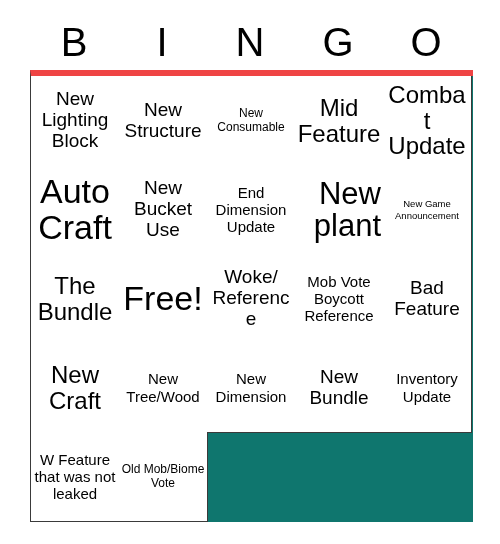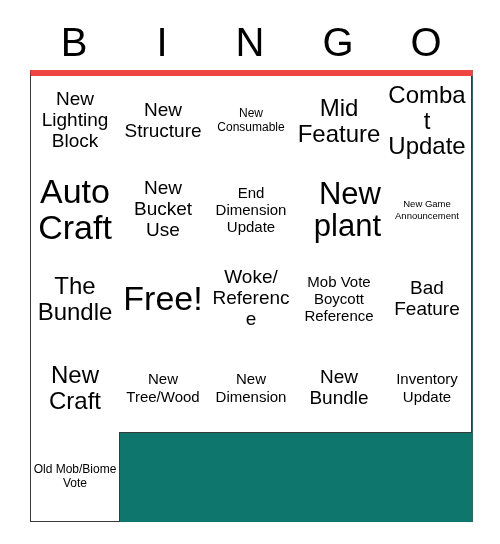--- a/index.html
+++ b/index.html
@@ -166,17 +166,20 @@
         <span class="cell-text sz-m">New Dimension</span>
       </div>
     <div class="bingo-cell">
         <span class="cell-text sz-l">New Bundle</span>
       </div>
 
     <div class="bingo-cell">
         <span class="cell-text sz-m">Inventory Update</span>
       </div>
     <div class="bingo-cell">
+        <span class="cell-text sz-m">W Feature that was not leaked</span>
+      </div>
+    <div class="bingo-cell">
         <span class="cell-text sz-s">Old Mob/Biome Vote</span>
       </div>
 
   </div>
 </div>
 
 </body></html>

